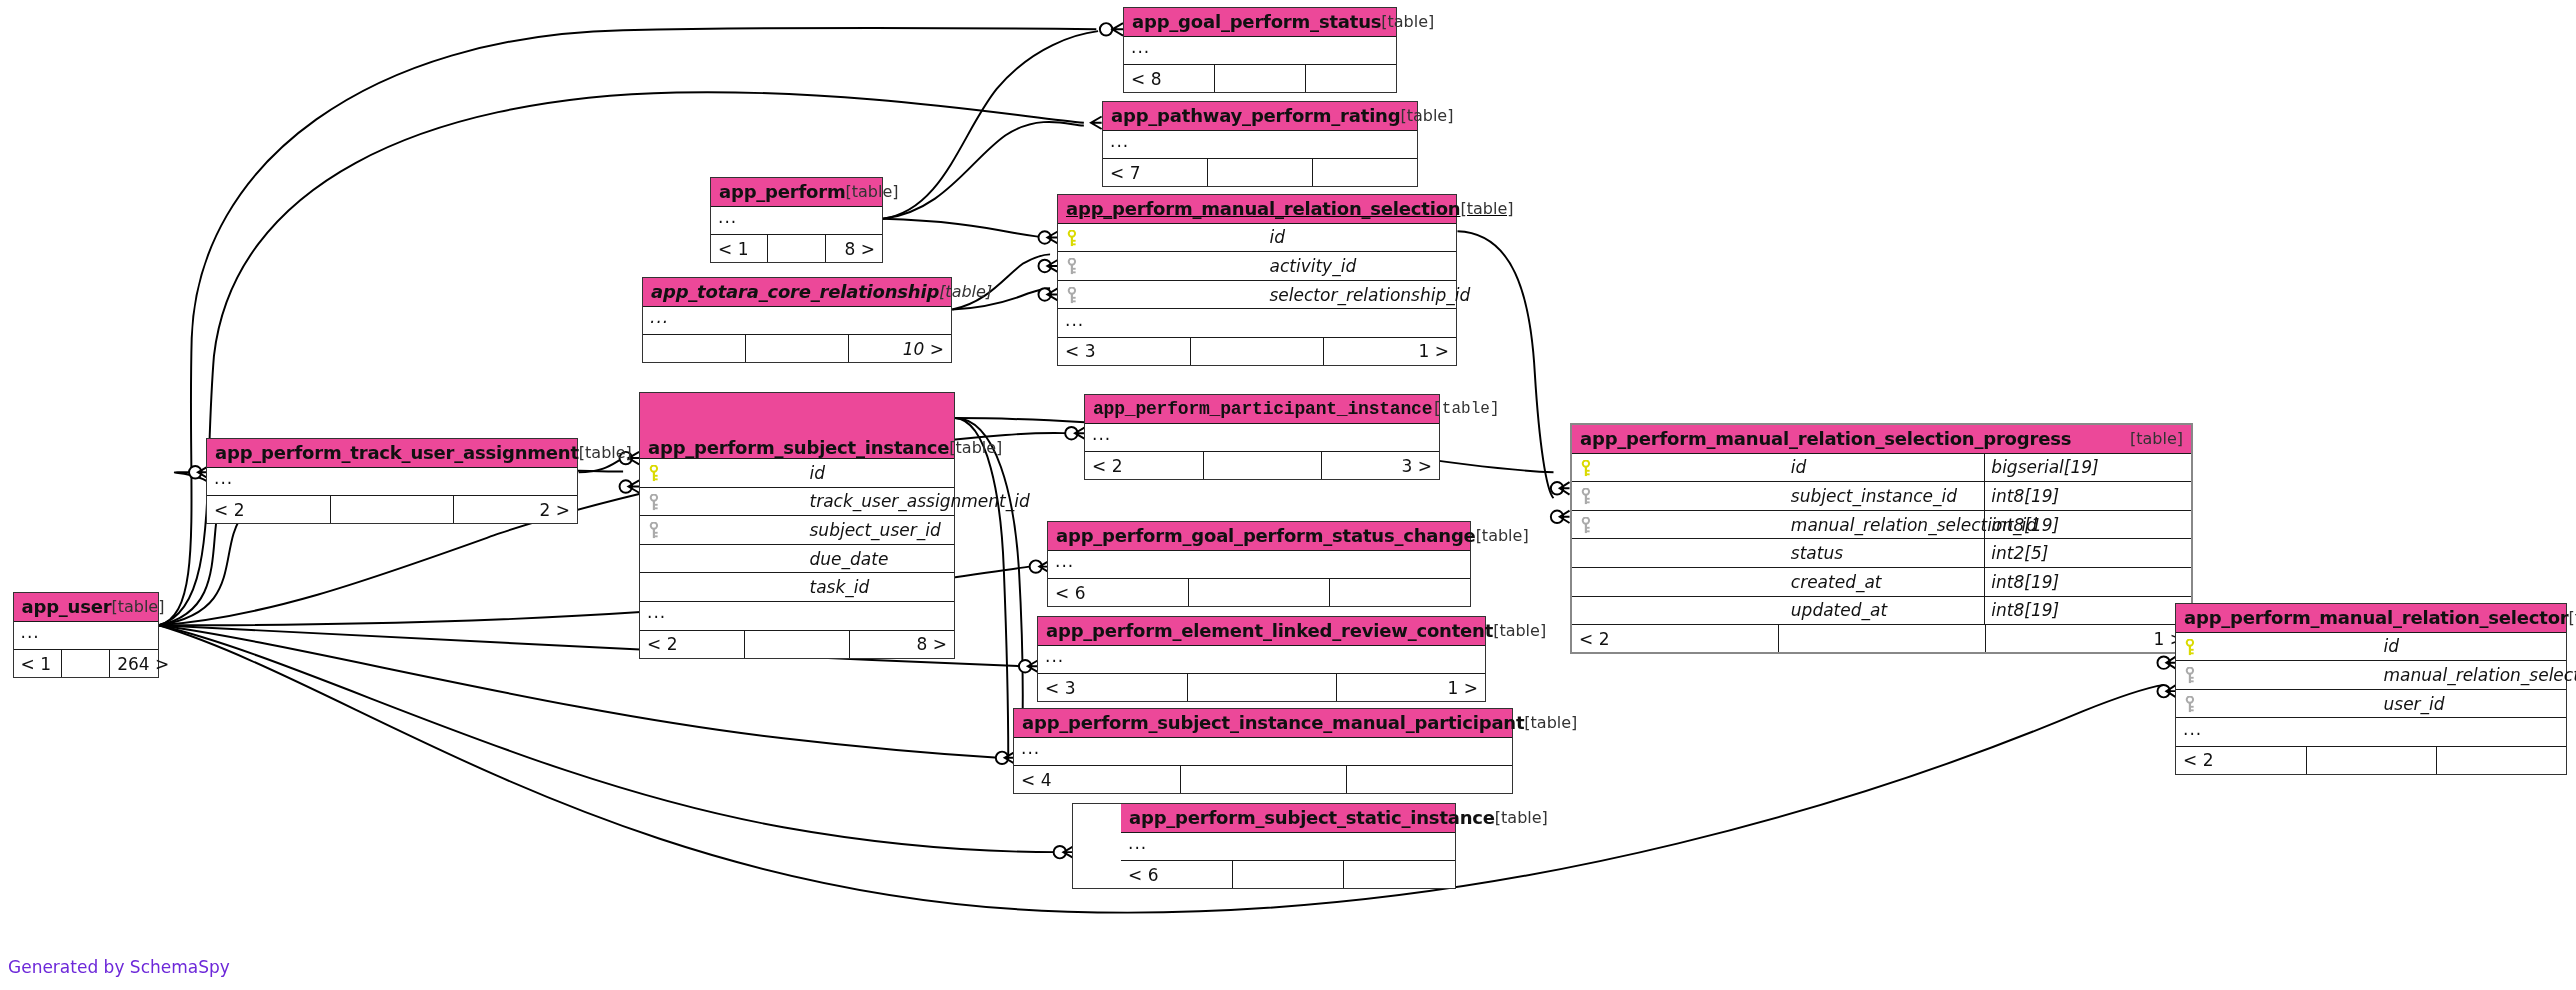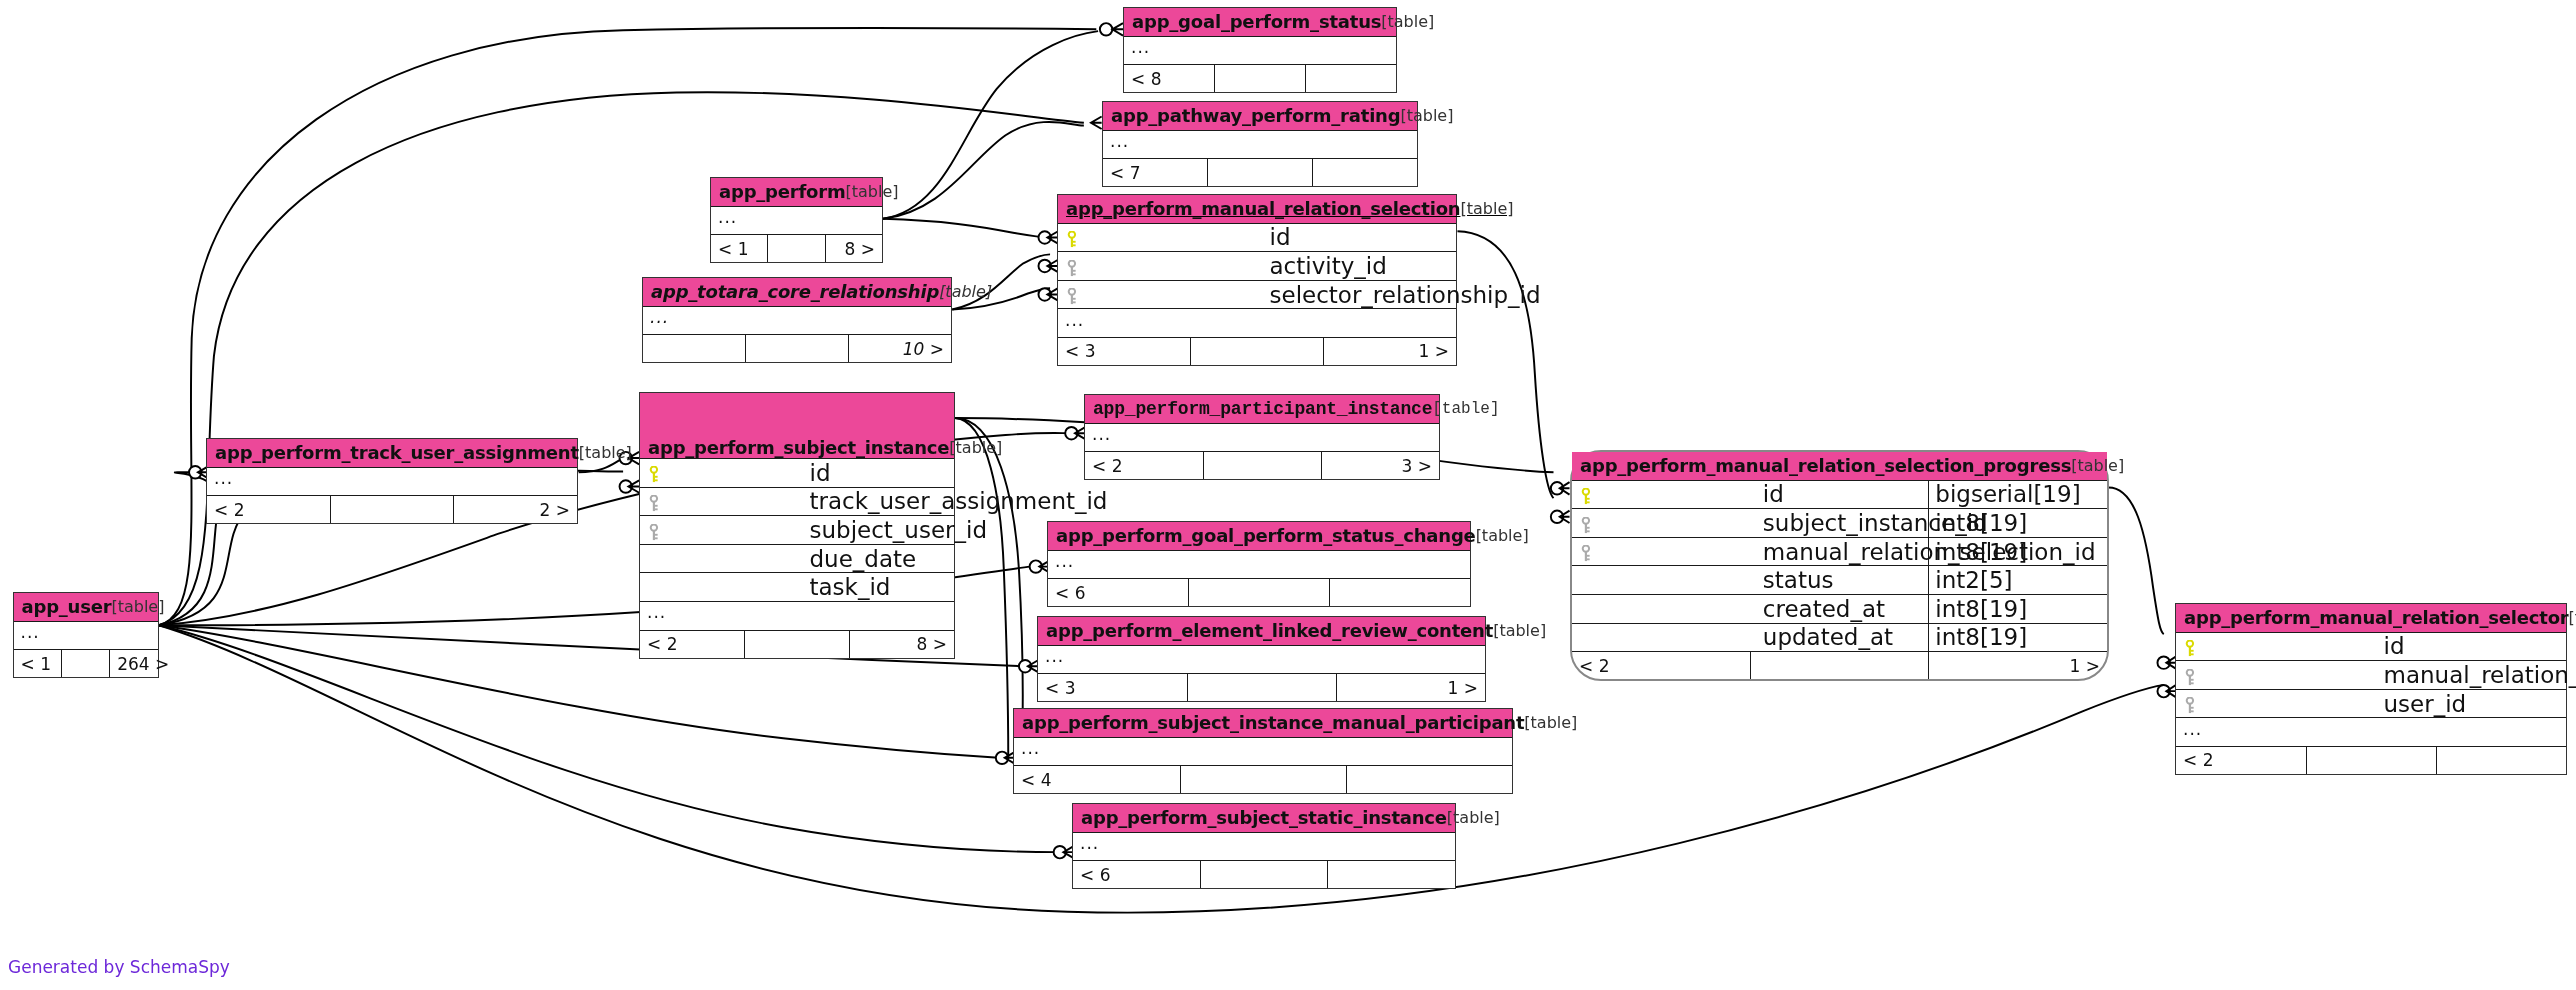--- a/index.html
+++ b/index.html
@@ -56,23 +56,24 @@
     font-size: 16px;
     color: #333333;
     text-align: right;
     white-space: nowrap;
   }
   .colrow td {
     border-bottom: 1.8px solid #1a1a1a;
     padding: 0 5.3px;
     height: 27.6px;
     vertical-align: middle;
-    font-size: 23px;
+    font-size: 17px;
     color: #111111;
     white-space: nowrap;
+    font-style: italic;
   }
   .colrow td.keycell {
     width: 36px;
     padding: 0 0 0 9px;
     text-align: left;
   }
   .colrow td.namecell {
     padding-left: 12.5px;
   }
   .colrow td.typecell {
@@ -525,21 +526,21 @@
                       <td class="f-mid"></td>
                       <td class="f-right">2 &gt;</td>
                     </tr>
                   </tbody>
                 </table>
               </td>
             </tr>
           </tbody>
         </table>
       </div>
-      <div class="tbl focus" style="left: 1570px; top: 450px; width: 539px; border-radius: 31px;">
+      <div class="tbl focus" style="left: 1570px; top: 423px; width: 623px;">
         <table>
           <tbody>
             <tr class="hdr">
               <td colspan="3">
                 <div style="display:flex;align-items:center;justify-content:space-between;">
                   <span class="tname">app_perform_manual_relation_selection_progress</span>
                   <span class="tlabel">[table]</span>
                 </div>
               </td>
             </tr>
@@ -774,21 +775,21 @@
                       <td class="f-mid"></td>
                       <td class="f-right"></td>
                     </tr>
                   </tbody>
                 </table>
               </td>
             </tr>
           </tbody>
         </table>
       </div>
-      <div class="tbl" style="left: 1072px; top: 803px; width: 384px;">
+      <div class="tbl" style="left: 1072px; top: 803px; width: 384px; padding-left: 48px;">
         <table>
           <tbody>
             <tr class="hdr">
               <td colspan="2">
                 <div style="display:flex;align-items:center;justify-content:space-between;">
                   <span class="tname">app_perform_subject_static_instance</span>
                   <span class="tlabel">[table]</span>
                 </div>
               </td>
             </tr>

